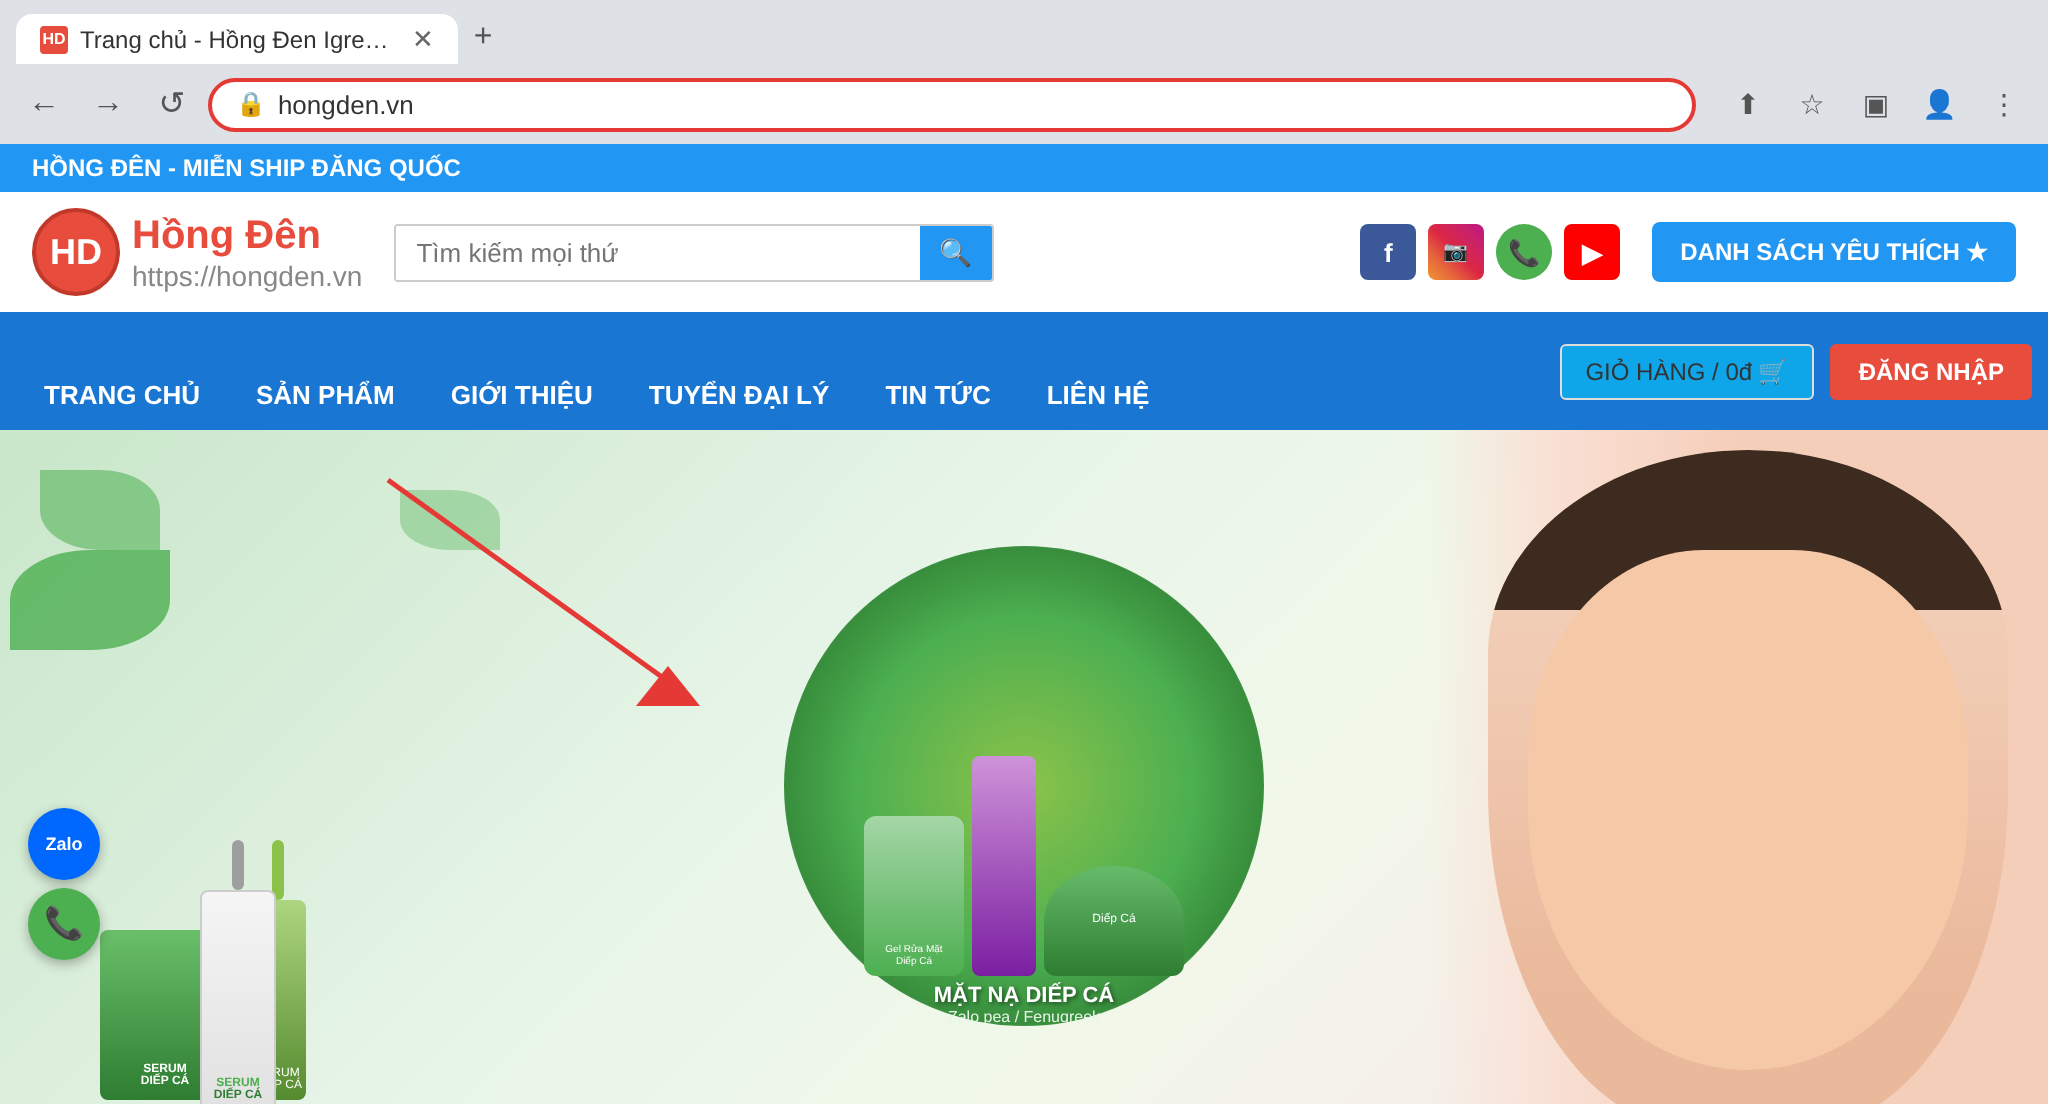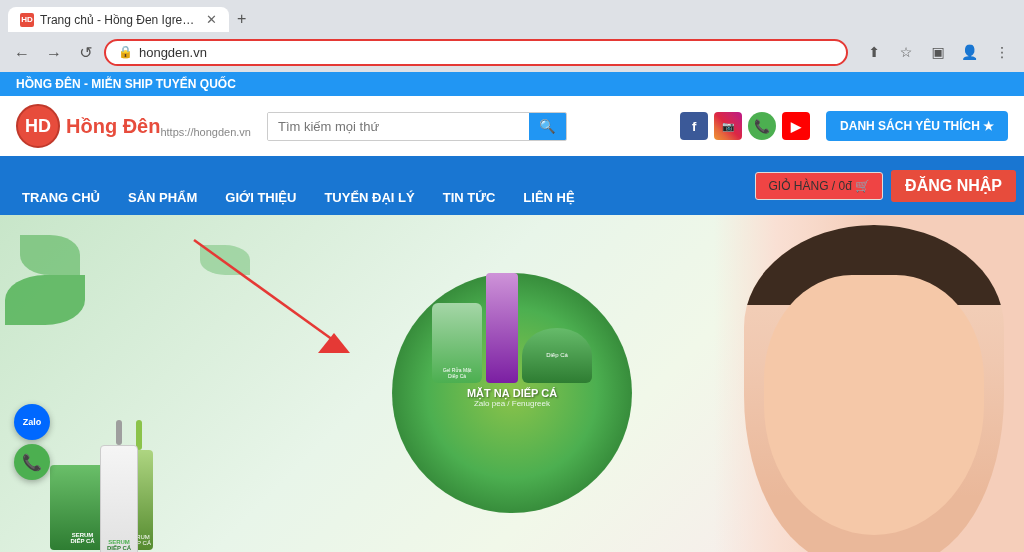--- a/index.html
+++ b/index.html
@@ -19,40 +19,40 @@
     
     .site { background: white; }
     
     
     .announcement-bar { background: #2196F3; color: white; font-size: 12px; padding: 5px 16px; font-weight: bold; }
     
     
     .header { display: flex; align-items: center; padding: 8px 16px; background: white; gap: 16px; }
     .logo { display: flex; align-items: center; gap: 6px; min-width: 160px; }
     .logo-icon { width: 44px; height: 44px; background: #e74c3c; border-radius: 50%; display: flex; align-items: center; justify-content: center; color: white; font-weight: bold; font-size: 18px; border: 2px solid #c0392b; }
-    .logo-text { display: flex; flex-direction: row; align-items: flex-end; }
+    .logo-text { display: flex; flex-direction: column; }
     .logo-name { font-size: 20px; font-weight: bold; color: #e74c3c; }
-    .logo-sub { font-size: 11px; color: #888; }
+    .logo-sub { font-size: 14px; color: #888; }
     .search-bar { flex: 1; display: flex; border: 1px solid #ccc; border-radius: 2px; overflow: hidden; max-width: 300px; }
     .search-input { flex: 1; border: none; padding: 6px 10px; font-size: 13px; outline: none; }
     .search-btn { background: #2196F3; border: none; color: white; padding: 6px 10px; cursor: pointer; }
     .social-icons { display: flex; gap: 6px; align-items: center; margin-left: auto; }
     .social-icon { width: 28px; height: 28px; border-radius: 4px; display: flex; align-items: center; justify-content: center; color: white; font-size: 13px; font-weight: bold; cursor: pointer; }
     .fb { background: #3b5998; }
     .ig { background: linear-gradient(45deg, #f09433, #e6683c, #dc2743, #cc2366, #bc1888); }
     .phone-green { background: #4caf50; border-radius: 50%; }
     .yt { background: #ff0000; }
     .wishlist-btn { background: #2196F3; color: white; border: none; padding: 8px 14px; border-radius: 4px; font-size: 12px; font-weight: bold; cursor: pointer; display: flex; align-items: center; gap: 4px; }
 
     
     .nav-bar { background: #1976D2; display: flex; align-items: center; padding: 0 8px; }
     .nav-item { color: white; padding: 10px 14px; font-size: 13px; font-weight: 600; cursor: pointer; text-transform: uppercase; white-space: nowrap; margin-top: 24px; }
     .nav-right { margin-left: auto; display: flex; align-items: center; gap: 8px; }
-    .cart-btn { background: #ef4444; border: 1px solid #ddd; color: #333; padding: 6px 12px; border-radius: 3px; font-size: 12px; cursor: pointer; display: flex; align-items: center; gap: 4px; }
-    .login-btn { background: #e74c3c; color: white; border: none; padding: 7px 14px; border-radius: 3px; font-size: 16px; font-weight: bold; cursor: pointer; }
+    .cart-btn { background: #0ea5e9; border: 1px solid #ddd; color: #333; padding: 6px 12px; border-radius: 3px; font-size: 12px; cursor: pointer; display: flex; align-items: center; gap: 4px; }
+    .login-btn { background: #e74c3c; color: white; border: none; padding: 7px 14px; border-radius: 3px; font-size: 12px; font-weight: bold; cursor: pointer; }
 
     
     .hero { position: relative; background: linear-gradient(135deg, #c8e6c9 0%, #e8f5e9 40%, #f1f8e9 60%, #fce4ec 100%); height: 355px; overflow: hidden; display: flex; align-items: center; }
 
     
     .annotation-arrow { position: absolute; top: 0; left: 0; width: 100%; height: 100%; pointer-events: none; }
 
     
     .bottom-section { background: #f5f5f5; height: 60px; display: flex; align-items: center; padding: 0 16px; gap: 60px; justify-content: center; }
 
@@ -93,21 +93,21 @@
       <button class="browser-action-btn">▣</button>
       <button class="browser-action-btn">👤</button>
       <button class="browser-action-btn">⋮</button>
     </div>
   </div>
 </div>
 
 <div class="site">
 
   <div class="announcement-bar">
-    <span>HỒNG ĐÊN - MIỄN SHIP TUYỂN QUỐC</span>
+    <span>HỒNG ĐÊN - MIỄN SHIP ĐĂNG QUỐC</span>
   </div>
 
   <div class="header">
     <div class="logo">
       <div class="logo-icon">HD</div>
       <div class="logo-text">
         <span class="logo-name">Hồng Đên</span>
         <span class="logo-sub">https://hongden.vn</span>
       </div>
     </div>
@@ -153,21 +153,21 @@
       <div style="width:65px; height:85px; background:linear-gradient(180deg,#6abf69,#2e7d32); border-radius:4px; display:flex; flex-direction:column; align-items:center; justify-content:flex-end; padding-bottom:6px; color:white; font-size:7px; text-align:center;">
         <div style="font-size:6px; font-weight:bold;">SERUM<br>DIẾP CÁ</div>
       </div>
 
       <div style="position:relative; width:40px; height:130px; display:flex; flex-direction:column; align-items:center;">
         <div style="width:6px; height:30px; background:#8bc34a; border-radius:3px;"></div>
         <div style="width:28px; height:100px; background:linear-gradient(180deg,#aed581,#558b2f); border-radius:4px; display:flex; align-items:flex-end; justify-content:center; padding-bottom:4px; color:white; font-size:6px; text-align:center;">SERUM<br>DIẾP CÁ</div>
       </div>
     </div>
 
-    <div style="position:absolute; left:50%; top:50%; transform:translate(-50%,-50%); width:240px; height:240px; background:radial-gradient(circle, #8bc34a 0%, #4caf50 50%, #388e3c 70%, rgba(56,142,60,0.3) 85%, transparent 100%); border-radius:50%; display:flex; align-items:flex-start; justify-content:center;">
+    <div style="position:absolute; left:50%; top:50%; transform:translate(-50%,-50%); width:240px; height:240px; background:radial-gradient(circle, #8bc34a 0%, #4caf50 50%, #388e3c 70%, rgba(56,142,60,0.3) 85%, transparent 100%); border-radius:50%; display:flex; align-items:flex-end; justify-content:center;">
       <div style="text-align:center; color:white;">
 
         <div style="display:flex; gap:4px; align-items:flex-end; justify-content:center; margin-bottom:4px;">
 
           <div style="width:50px; height:80px; background:linear-gradient(180deg,#a5d6a7,#4caf50); border-radius:6px; display:flex; align-items:flex-end; justify-content:center; padding-bottom:4px; color:white; font-size:5px; text-align:center;">Gel Rửa Mặt<br>Diếp Cá</div>
 
           <div style="width:32px; height:110px; background:linear-gradient(180deg,#ce93d8,#7b1fa2); border-radius:4px; display:flex; align-items:flex-end; justify-content:center; padding-bottom:4px; color:white; font-size:5px; text-align:center;"></div>
 
           <div style="width:70px; height:55px; background:linear-gradient(180deg,#66bb6a,#2e7d32); border-radius:50% 50% 6px 6px; display:flex; align-items:center; justify-content:center; color:white; font-size:6px; text-align:center;">Diếp Cá</div>
         </div>

